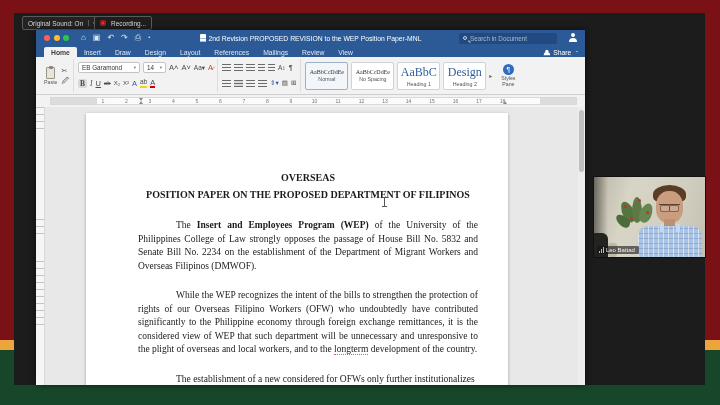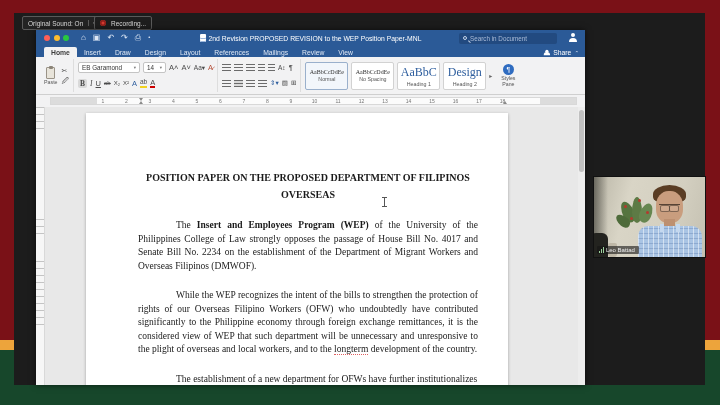--- a/index.html
+++ b/index.html
@@ -357,27 +357,27 @@
           <span class="ind-marker" style="left:88px;"></span>
           <span class="ind-marker up" style="left:88px;"></span>
           <span class="ind-marker up" style="left:452px;"></span>
         </div>
       </div>
 
       <div class="docarea">
         <div class="vruler"></div>
         <div class="page doc-serif">
           <div class="doc-title">
+            <div>OVERSEAS</div>
             <div>POSITION PAPER ON THE PROPOSED DEPARTMENT OF FILIPINOS</div>
-            <div>OVERSEAS</div>
           </div>
           <div class="ibeam"></div>
-          <p class="doc-para"><span>The </span><b>Insert and Employees Program (WEP)</b><span> of the University of the Philippines College of Law strongly opposes the passage of House Bill No. 4017 and Senate Bill No. 2234 on the establishment of the Department of Migrant Workers and Overseas Filipinos (DMWOF).</span></p>
+          <p class="doc-para"><span>The </span><b>Insert and Employees Program (WEP)</b><span> of the University of the Philippines College of Law strongly opposes the passage of House Bill No. 5832 and Senate Bill No. 2234 on the establishment of the Department of Migrant Workers and Overseas Filipinos (DMWOF).</span></p>
           <p class="doc-para"><span>While the WEP recognizes the intent of the bills to strengthen the protection of rights of our Overseas Filipino Workers (OFW) who undoubtedly have contributed significantly to the Philippine economy through foreign exchange remittances, it is the considered view of WEP that such department will be unnecessary and unresponsive to the plight of overseas and local workers, and to the </span><span class="misspell">longterm</span><span> development of the country.</span></p>
-          <p class="doc-para"><span>The establishment of a new department for OFWs have further institutionalizes</span></p>
+          <p class="doc-para"><span>The establishment of a new considered for OFWs only further institutionalizes</span></p>
         </div>
         <div class="scrollbar">
           <div class="scroll-thumb"></div>
         </div>
       </div>
     </div>
 
     <div class="video">
       <div class="v-shade"></div>
       <div class="chair"></div>

